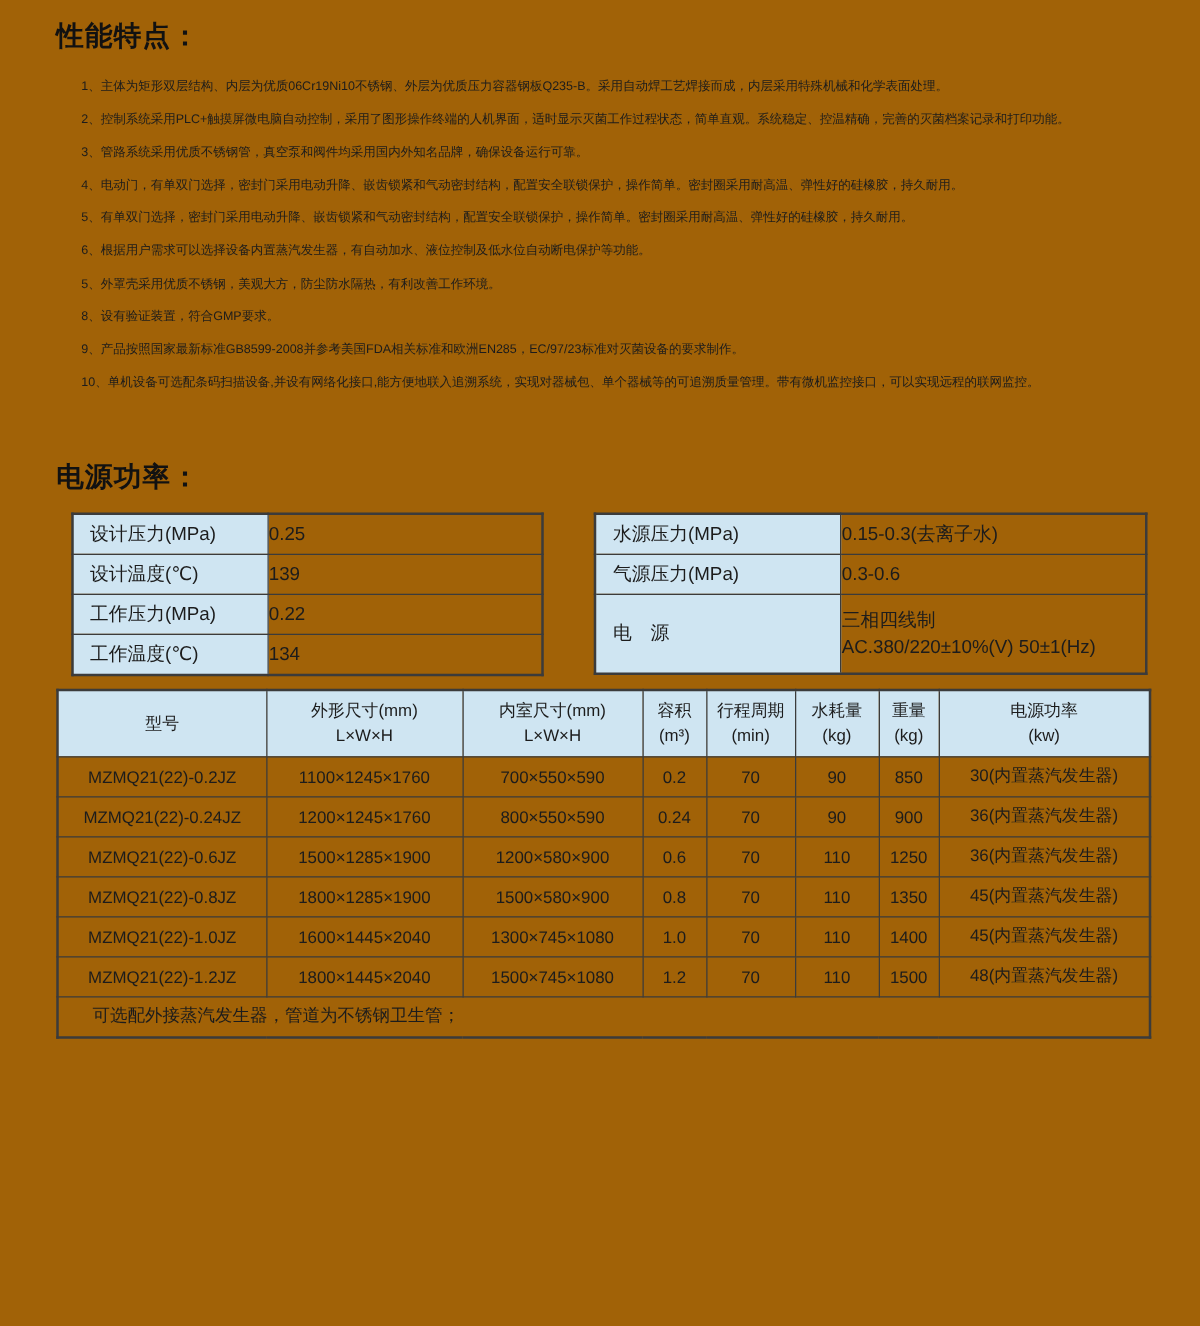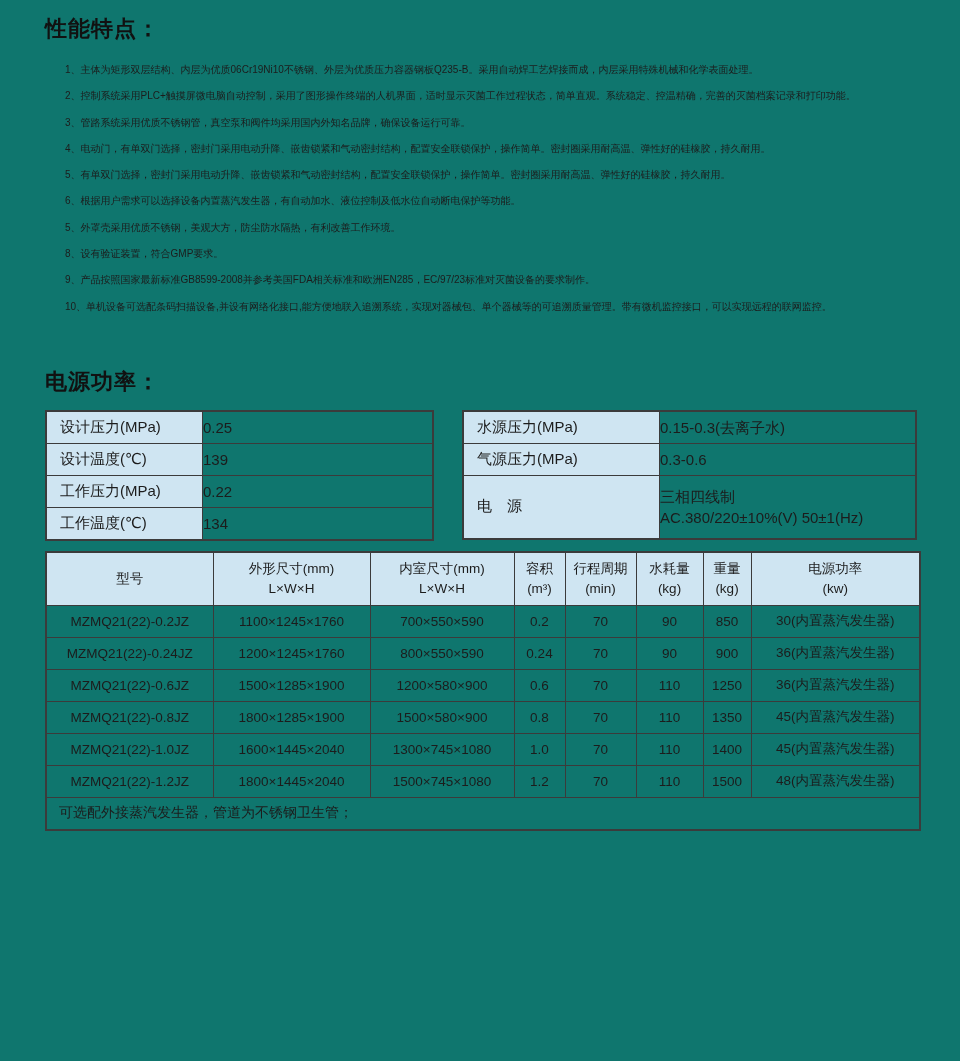--- a/index.html
+++ b/index.html
@@ -8,21 +8,21 @@
     background: #fdfdfd;
     font-family: "Liberation Sans", "DejaVu Sans", sans-serif;
     color: #1c1c1c;
   }
   .page {
     width: 960px;
     height: 1061px;
     box-sizing: border-box;
     padding: 14px 42px 0 45px;
     overflow: hidden;
-    background: #0f766e;
+    background: #a16207;
   }
   .section-title {
     font-size: 22px;
     font-weight: 700;
     color: #111;
     margin: 0 0 13px 0;
     letter-spacing: 1px;
   }
   #params-title { margin-top: 47px; }
   .feature {
@@ -36,20 +36,21 @@
   .params-row {
     display: flex;
     gap: 28px;
     align-items: flex-start;
   }
   table.params {
     border-collapse: collapse;
     border: 2px solid #3b3b3b;
     font-size: 15px;
     table-layout: fixed;
+    margin-left: 12px;
   }
   table.params td {
     border: 1px solid #3b3b3b;
     height: 31px;
     padding: 0;
   }
   #left-params { width: 389px; }
   #right-params { width: 455px; }
   #left-params .p-label { width: 142px; }
   #right-params .p-label { width: 182px; }
@@ -81,21 +82,21 @@
     font-weight: normal;
     height: 52px;
     white-space: pre-line;
     line-height: 1.5;
     font-size: 13.5px;
   }
   #main-table tbody td { height: 31px; }
   #main-table tfoot td {
     height: 31px;
     text-align: left;
-    padding-left: 12px;
+    padding-left: 27px;
     font-size: 14px;
   }
   col.c-model { width: 167px; }
   col.c-outer { width: 157px; }
   col.c-inner { width: 144px; }
   col.c-vol   { width: 51px; }
   col.c-cycle { width: 71px; }
   col.c-water { width: 67px; }
   col.c-weight{ width: 48px; }
   col.c-power { width: 169px; }

